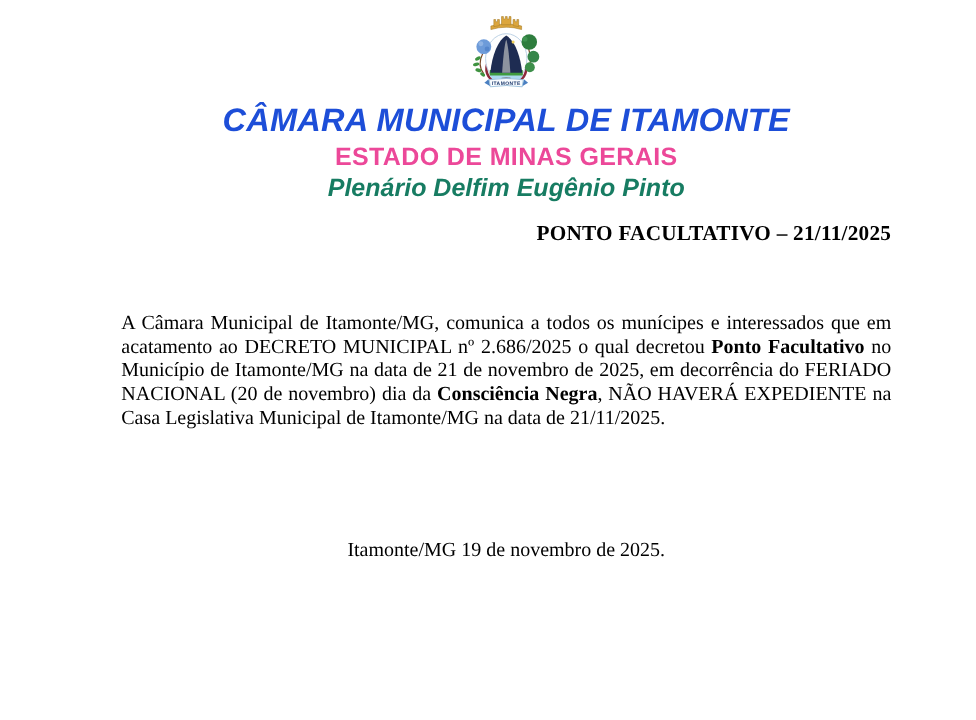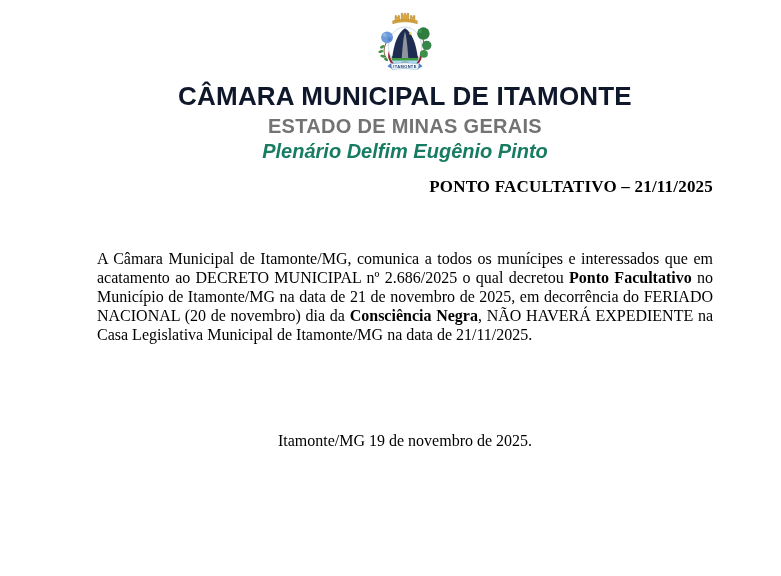--- a/index.html
+++ b/index.html
@@ -17,28 +17,29 @@
 
   .header { text-align: center; padding-top: 9px; }
   .crest { display: block; margin: 0 auto; }
   svg text { font-family: "Liberation Sans", sans-serif; }
 
   .org-name {
     margin: 4px 0 0;
     font-family: "Liberation Sans", sans-serif;
     font-size: 26px; font-weight: 700;
     letter-spacing: 0.2px;
-    color: #0f172a;
+    color: #1d4ed8;
+    font-style: italic;
   }
   .state-line {
     margin: 3px 0 0;
     font-family: "Liberation Sans", sans-serif;
     font-size: 20px; font-weight: 600;
     letter-spacing: 0.3px;
-    color: #737373;
+    color: #ec4899;
   }
   .plenary-line {
     margin: 2px 0 0;
     font-family: "Liberation Sans", sans-serif;
     font-size: 20px; font-weight: 700; font-style: italic;
     color: #177c62;
   }
 
   .doc-title {
     margin: 26px 0 0;

